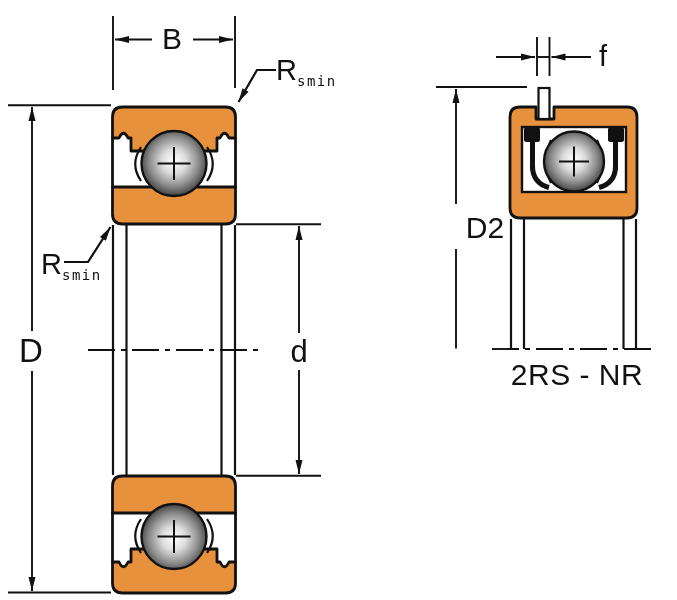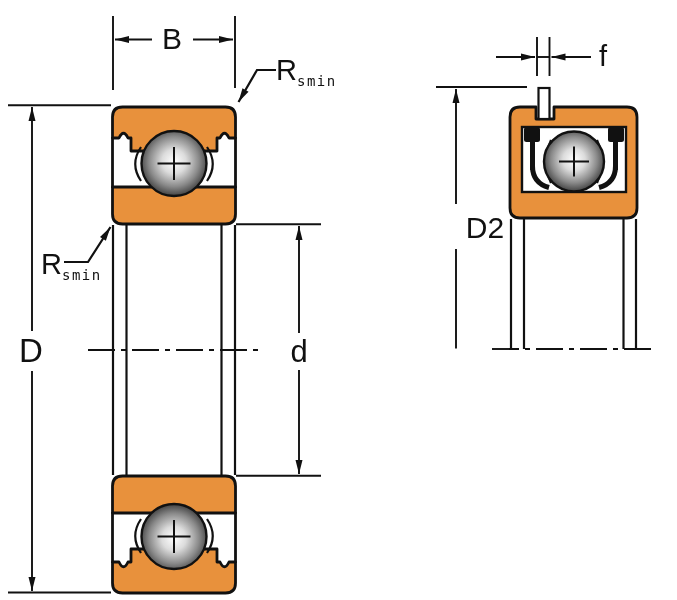--- a/index.html
+++ b/index.html
@@ -147,14 +147,15 @@
 <div class="lbl centered" style="left:603px;top:56px;font-size:29px;">f</div>
 
 <div class="lbl" style="left:276px;top:56px;">
   <span class="main-r">R</span><span class="sub-r">smin</span>
 </div>
 
 <div class="lbl" style="left:41px;top:250px;">
   <span class="main-r">R</span><span class="sub-r">smin</span>
 </div>
 
+<div class="lbl centered" style="left:577px;top:375px;font-size:30px;letter-spacing:0.5px;">2RS - NR</div>
 
 </div>
 
 </body></html>

